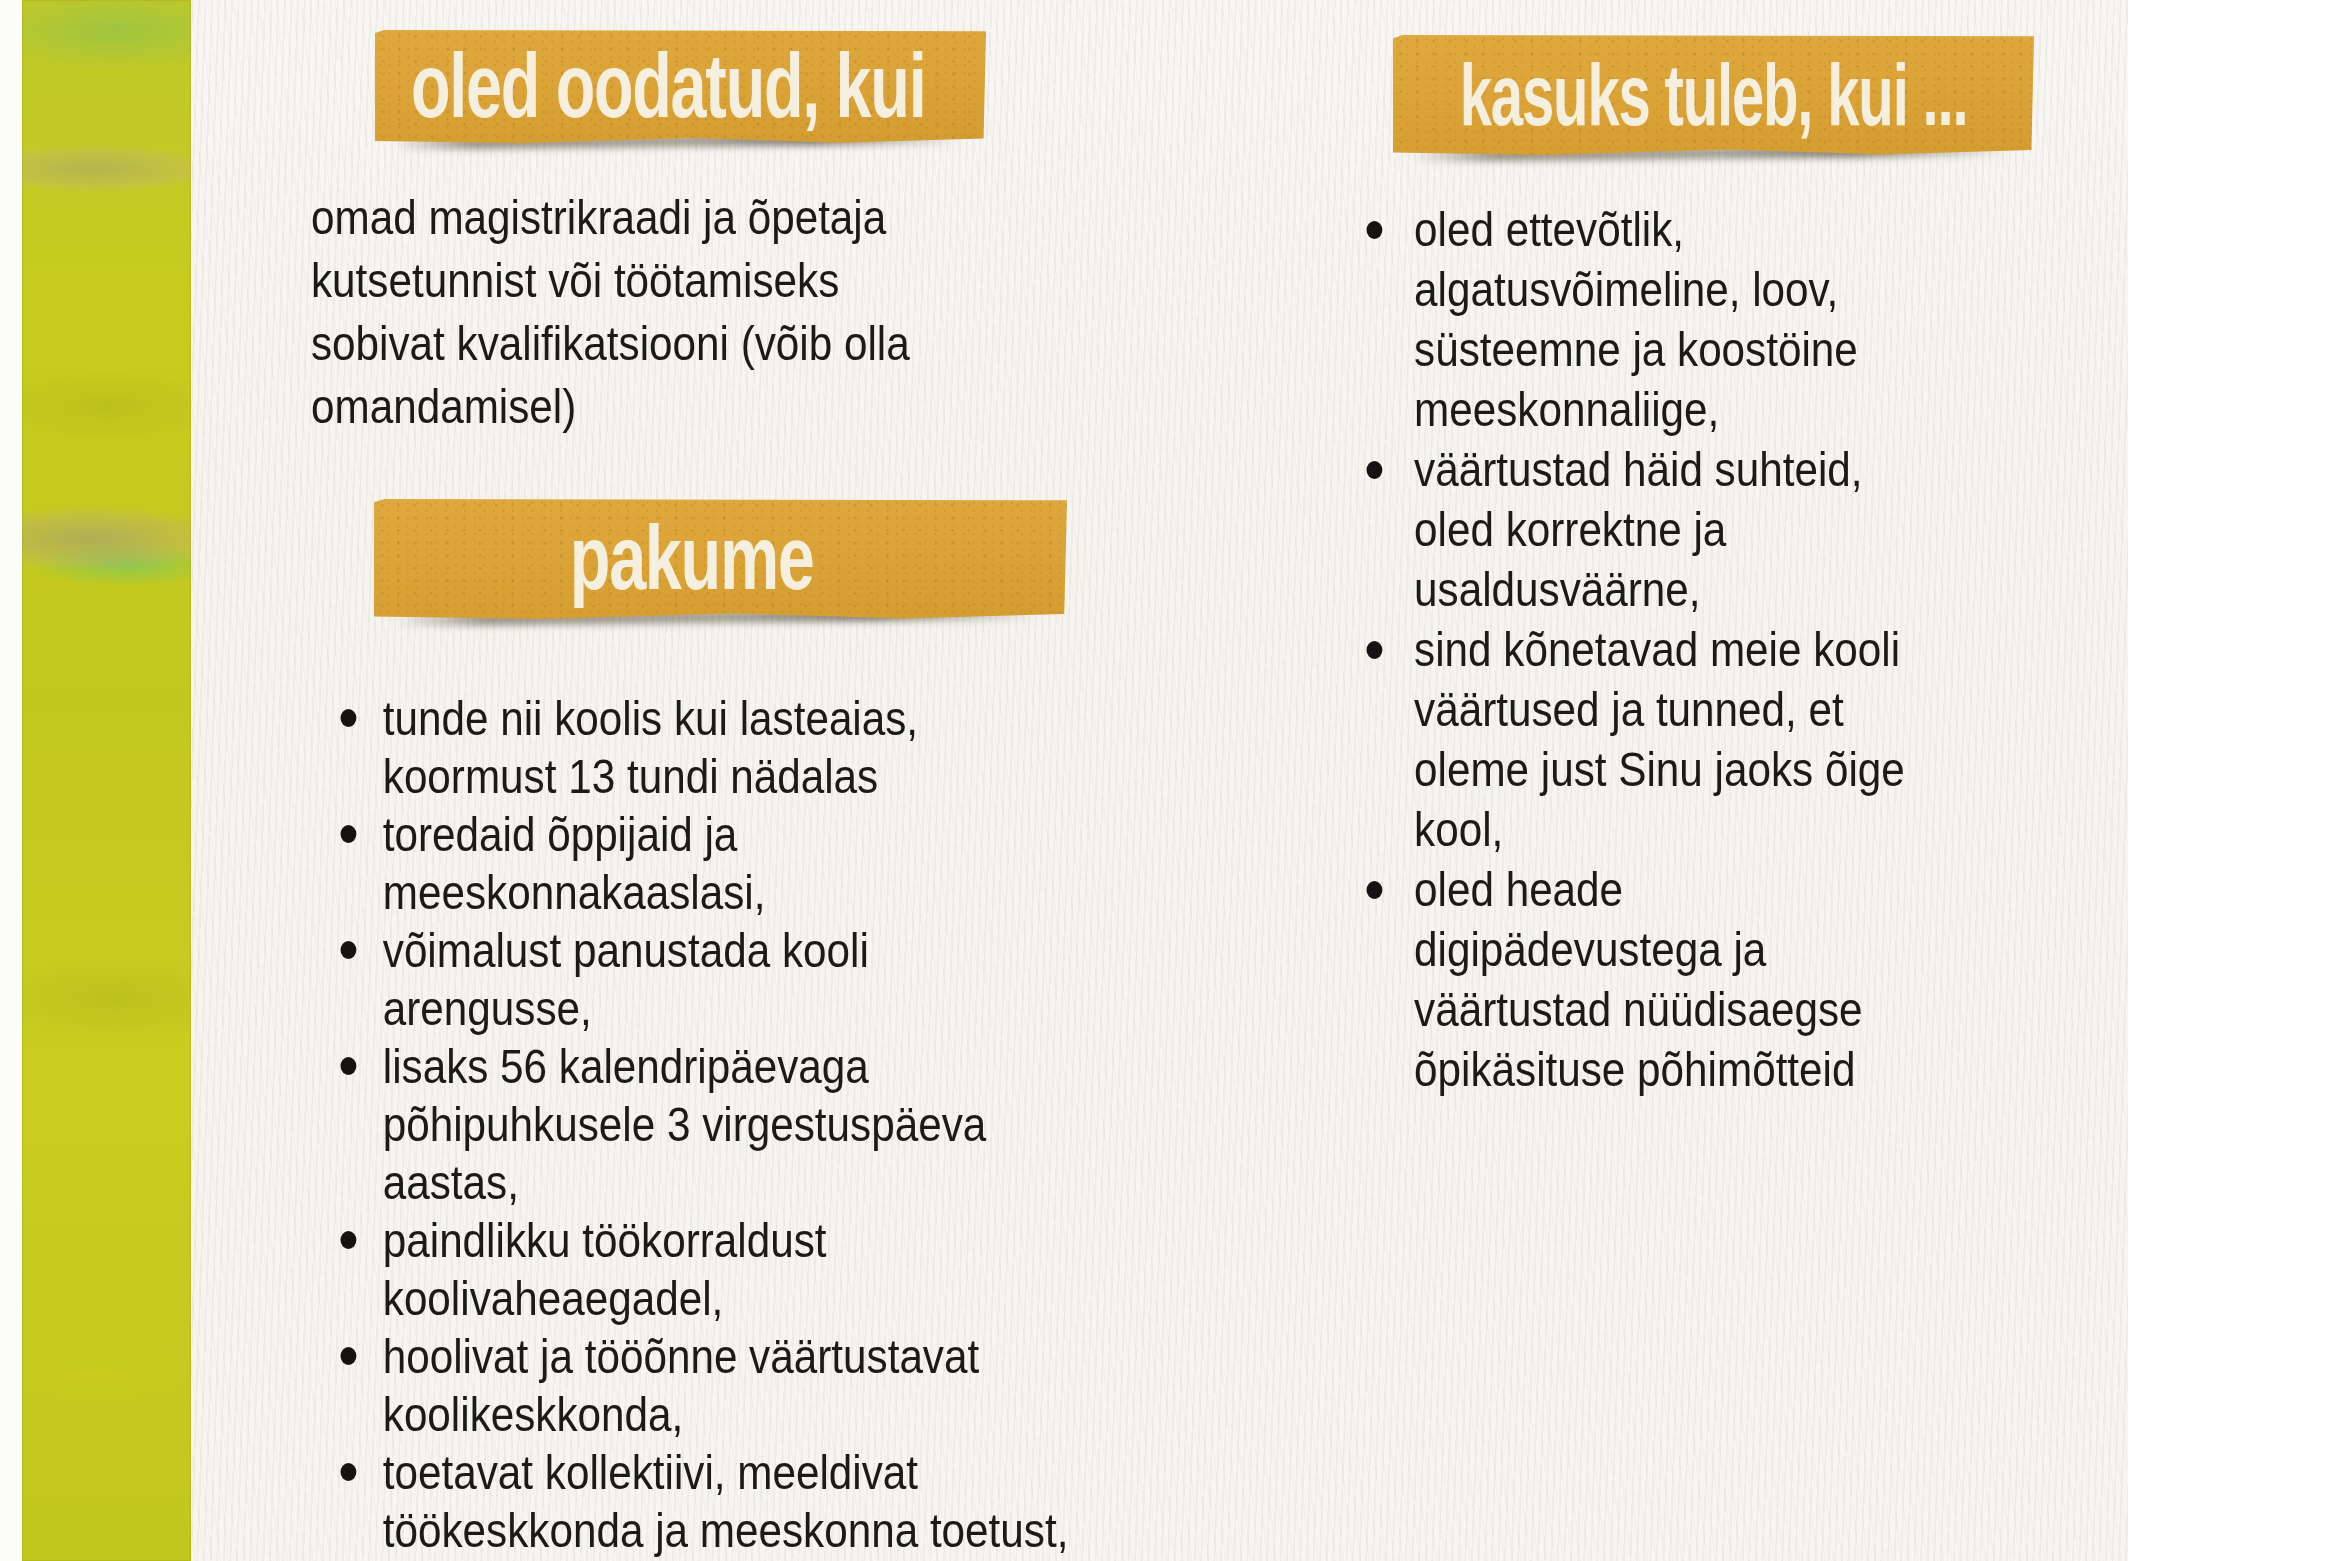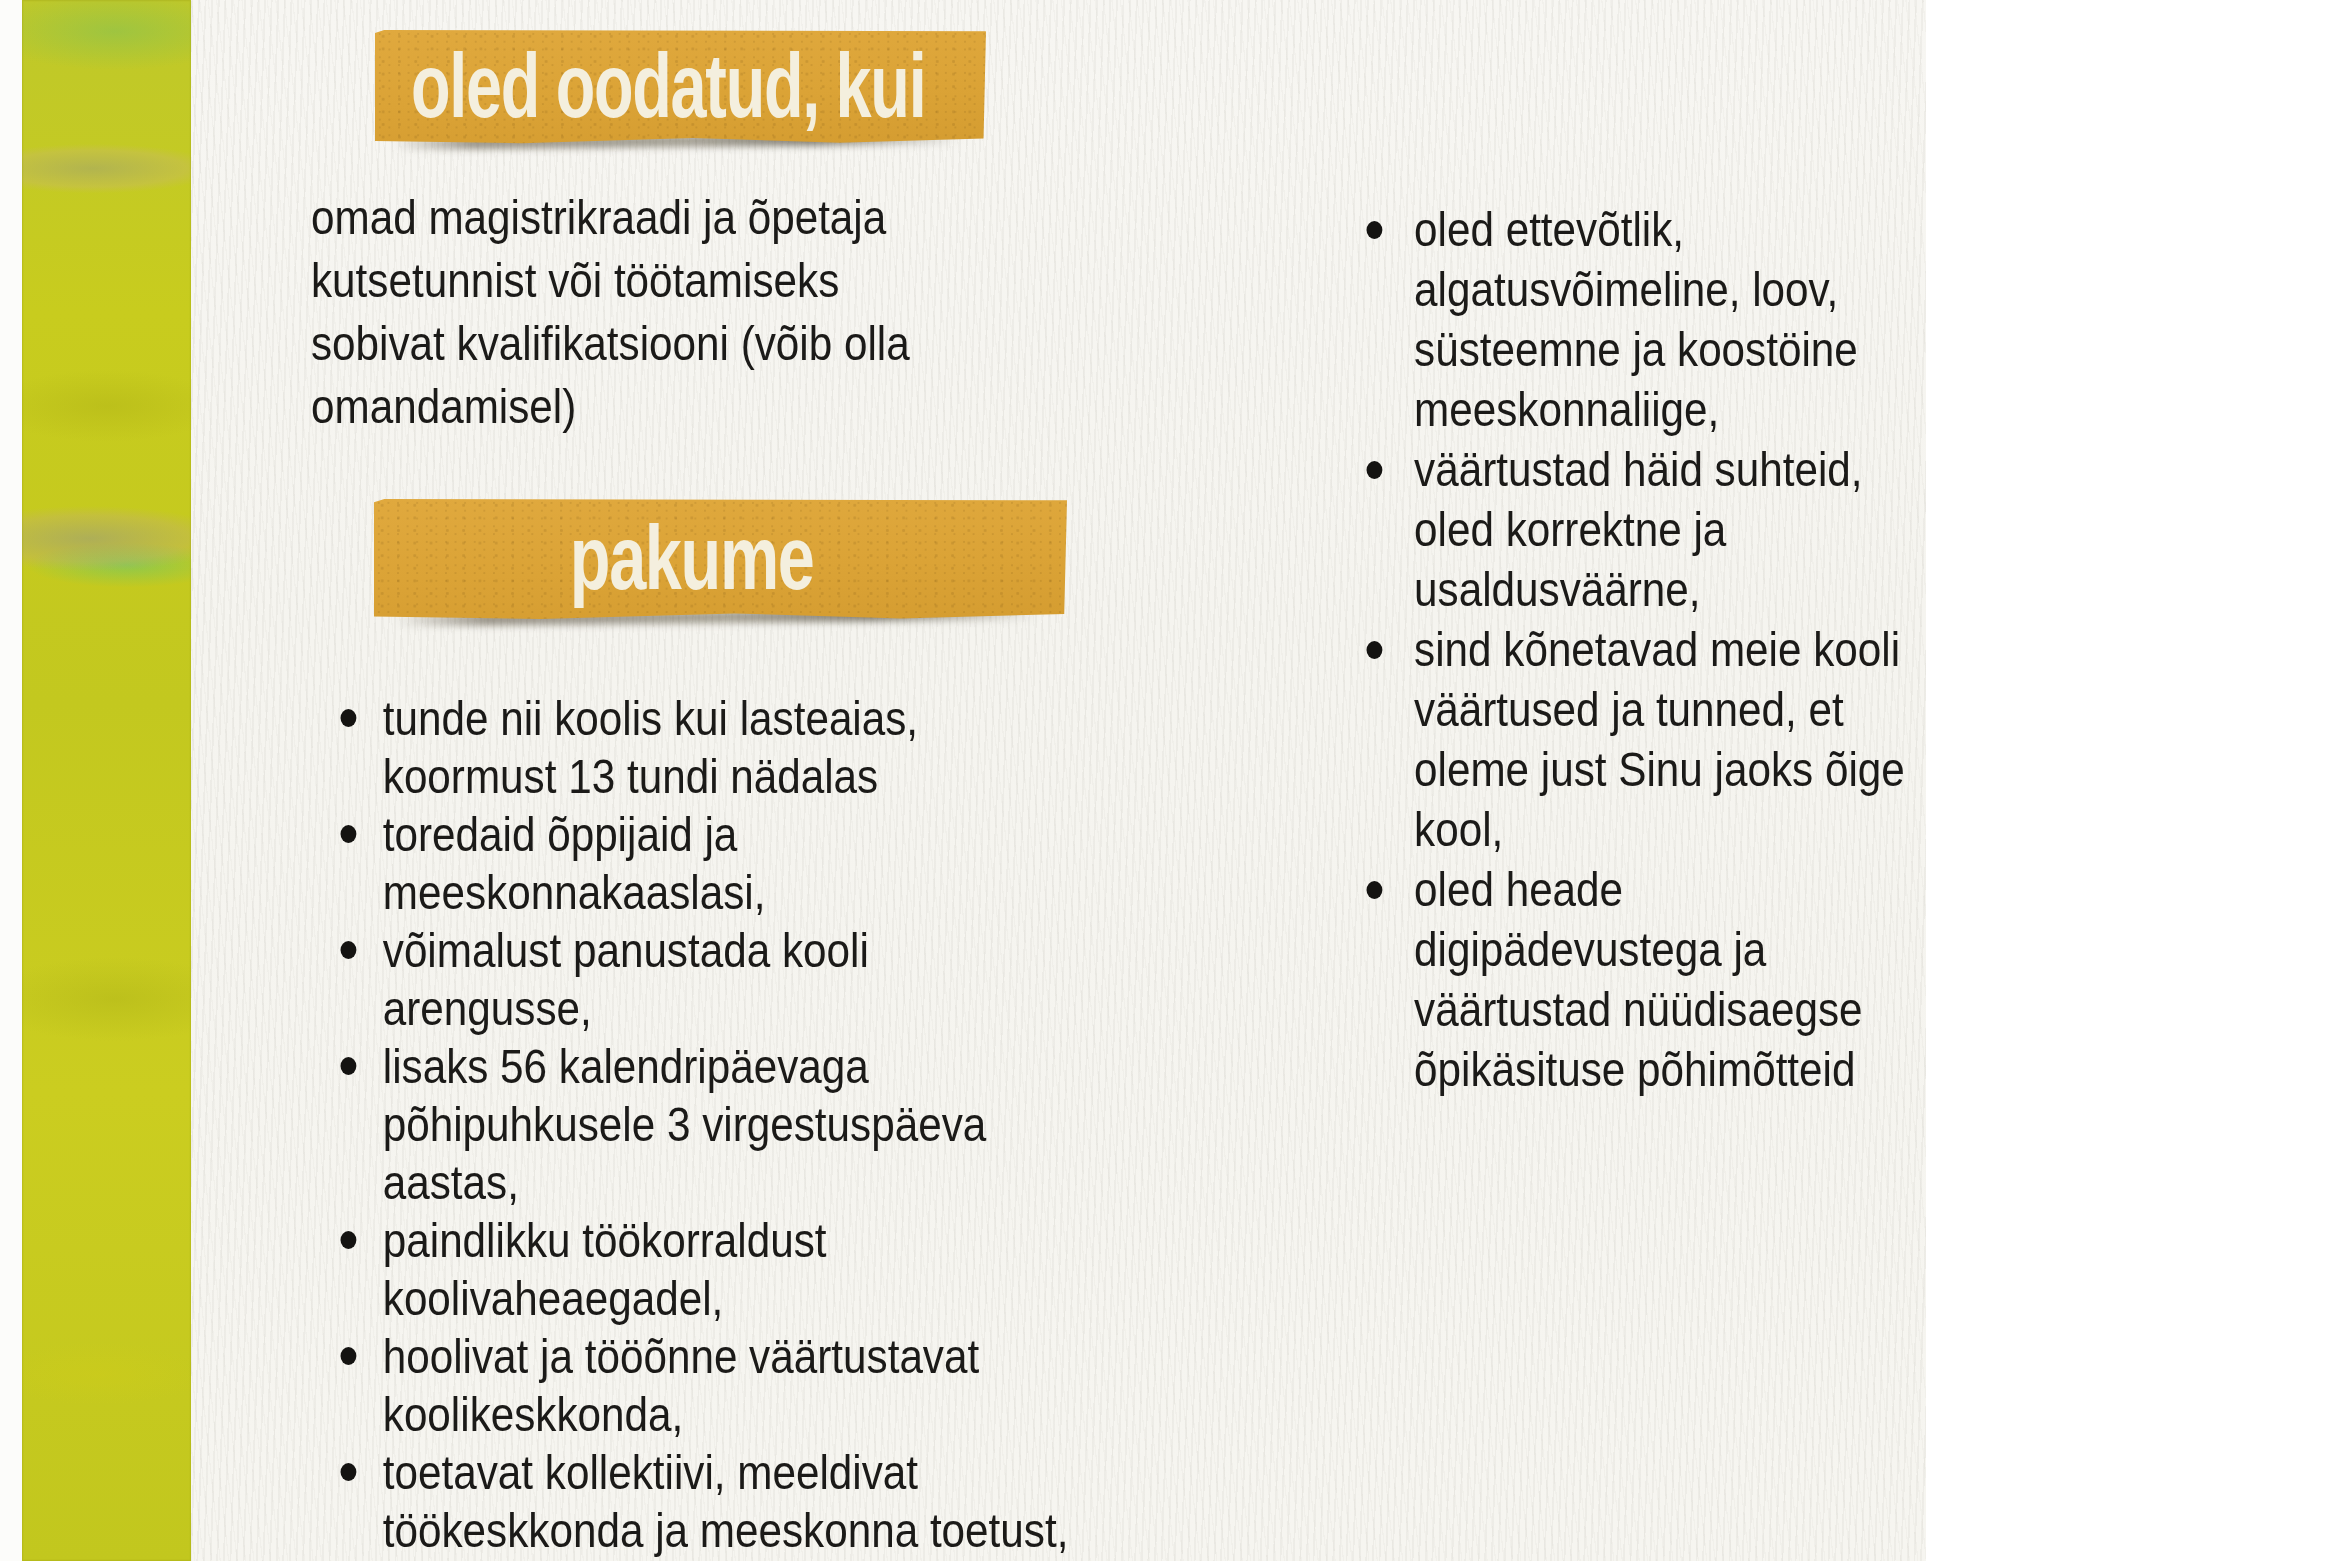--- a/index.html
+++ b/index.html
@@ -1,20 +1,20 @@
 <!DOCTYPE html>
 <html style="font-size:9.6px"><head>
 <meta charset="utf-8">
 <style>
   html, body { margin: 0; padding: 0; }
   body { background: #ffffff; }
 
   .page {
     position: relative;
-    width: 1926px;
+    width: 2128px;
     height: 1561px;
     overflow: hidden;
     font-family: "Liberation Sans", "DejaVu Sans", sans-serif;
     background:
       repeating-linear-gradient(92deg, rgba(198,196,188,0.18) 0 1.8px, rgba(255,255,255,0) 1.8px 6.6px),
       repeating-linear-gradient(84deg, rgba(210,208,200,0.14) 0 1.2px, rgba(255,255,255,0) 1.2px 8.4px),
       linear-gradient(180deg, #f7f6f2, #f5f4ef 40%, #f6f5f0);
   }
 
   
@@ -156,20 +156,24 @@
 põhipuhkusele 3 virgestuspäeva
 aastas,</li>
     <li>paindlikku töökorraldust
 koolivaheaegadel,</li>
     <li>hoolivat ja tööõnne väärtustavat
 koolikeskkonda,</li>
     <li>toetavat kollektiivi, meeldivat
 töökeskkonda ja meeskonna toetust,</li>
   </ul>
 
+  <div class="tape tape-3">
+    <div class="tape-face"></div>
+    <span class="tape-label">kasuks tuleb, kui ...</span>
+  </div>
 
   <ul class="blist list-right ink">
     <li>oled ettevõtlik,
 algatusvõimeline, loov,
 süsteemne ja koostöine
 meeskonnaliige,</li>
     <li>väärtustad häid suhteid,
 oled korrektne ja
 usaldusväärne,</li>
     <li>sind kõnetavad meie kooli

